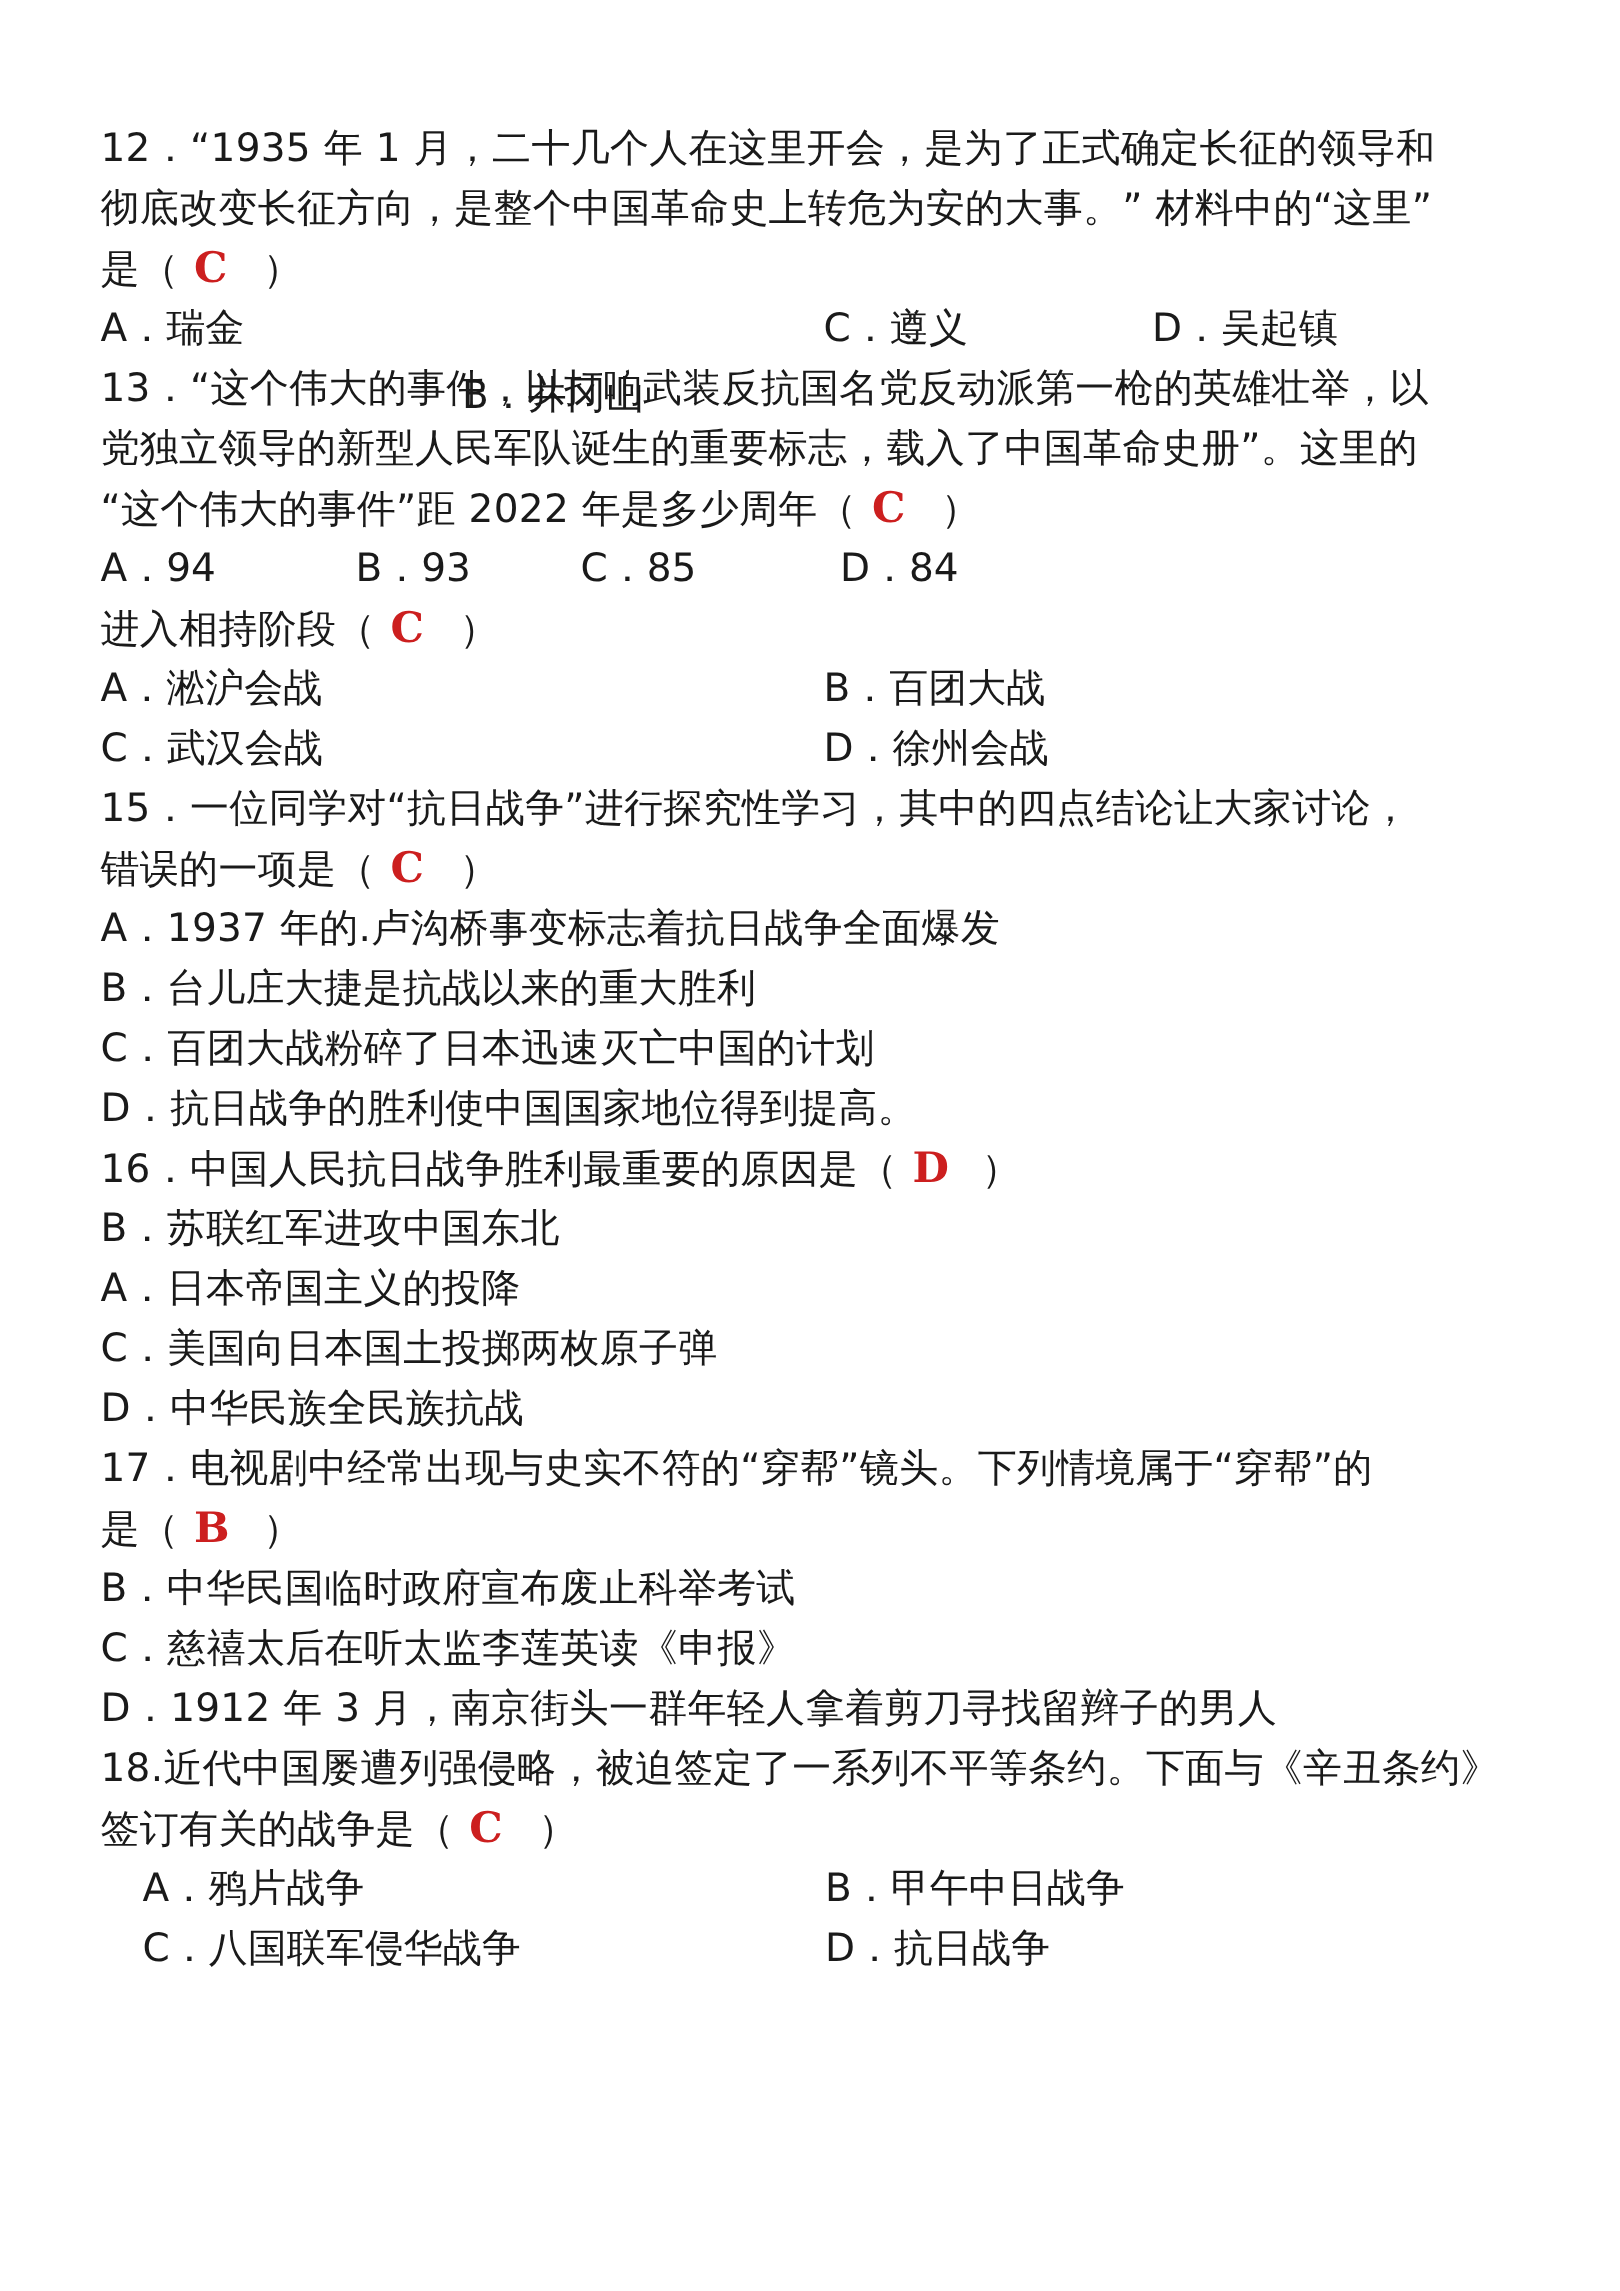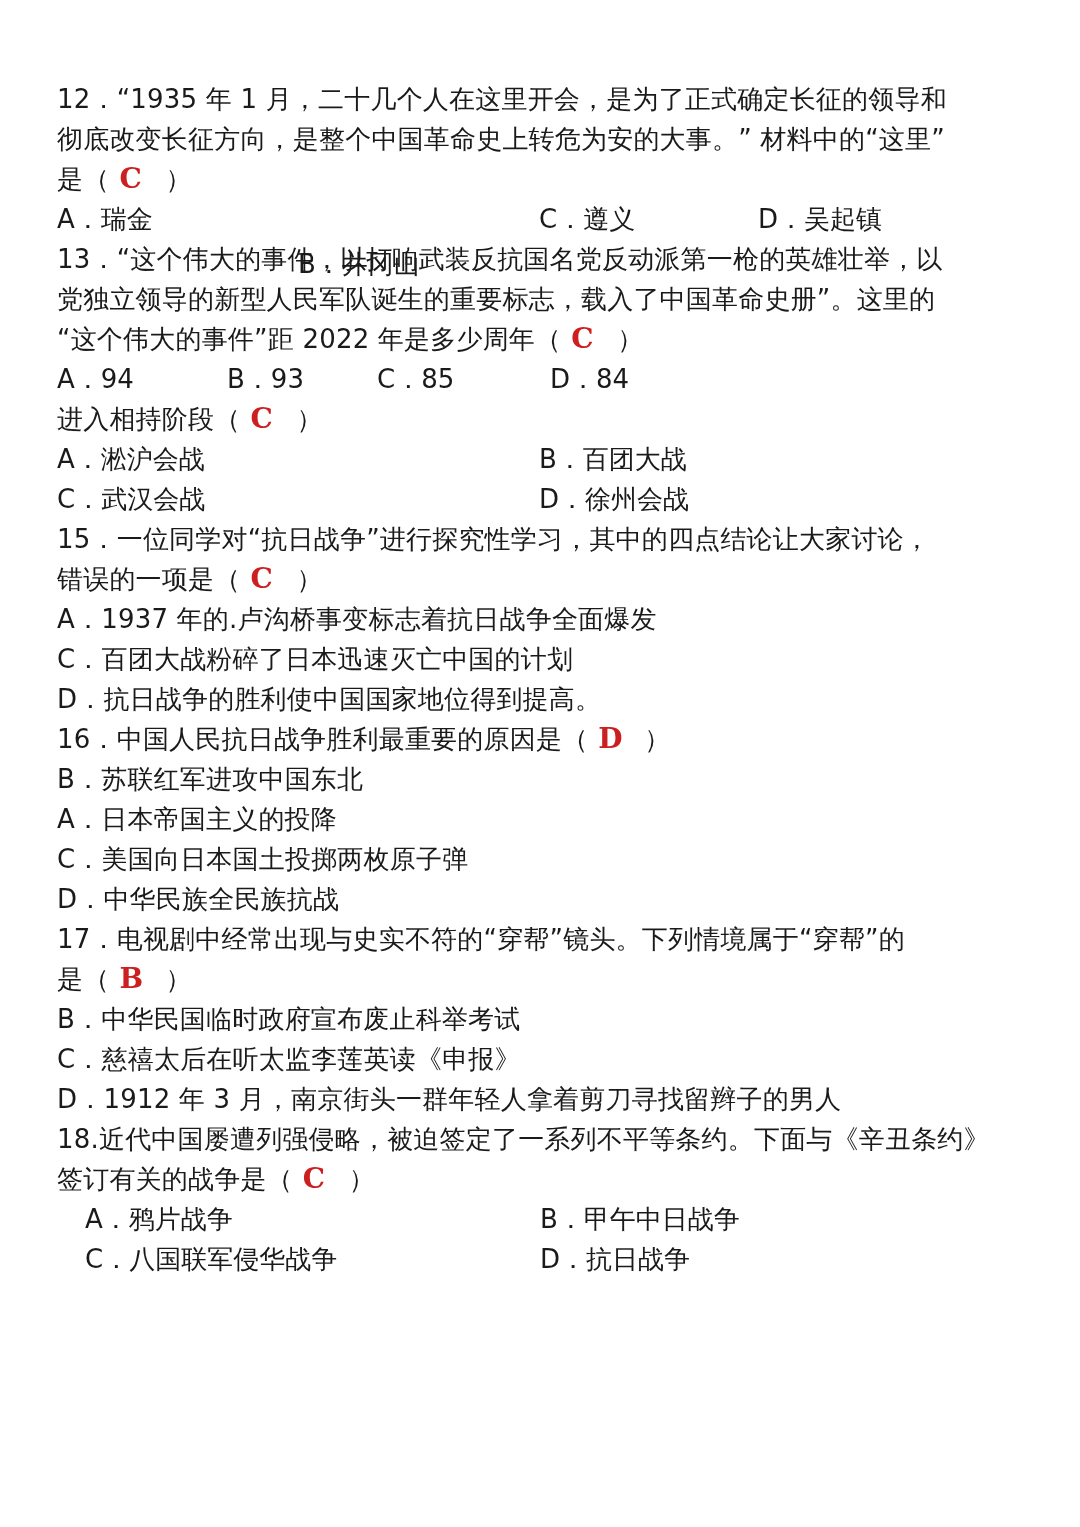--- a/index.html
+++ b/index.html
@@ -10,21 +10,21 @@
     body {
       width: 1080px;
       height: 1527px;
       position: relative;
       overflow: hidden;
       font-family: "DejaVu Sans", "Liberation Sans", sans-serif;
       color: #1a1a1a;
     }
     .page {
       position: absolute;
-      left: 57px;
+      left: 67px;
       top: 79px;
       width: 975px;
     }
     .line {
       height: 40px;
       line-height: 40px;
       font-size: 26px;
       white-space: nowrap;
       letter-spacing: 0.2px;
     }
@@ -107,20 +107,21 @@
       <span class="opt">D．徐州会战</span>
     </div>
   </div>
 
   <div class="question">
     <div class="line">15．一位同学对“抗日战争”进行探究性学习，其中的四点结论让大家讨论，</div>
     <div class="line">
       <span>错误的一项是（</span><span class="answer">C</span><span>）</span>
     </div>
     <div class="line">A．1937 年的.卢沟桥事变标志着抗日战争全面爆发</div>
+    <div class="line">B．台儿庄大捷是抗战以来的重大胜利</div>
     <div class="line">C．百团大战粉碎了日本迅速灭亡中国的计划</div>
     <div class="line">D．抗日战争的胜利使中国国家地位得到提高。</div>
   </div>
 
   <div class="question">
     <div class="line">
       <span>16．中国人民抗日战争胜利最重要的原因是（</span><span class="answer">D</span><span>）</span>
     </div>
     <div class="line">B．苏联红军进攻中国东北</div>
     <div class="line">A．日本帝国主义的投降</div>

